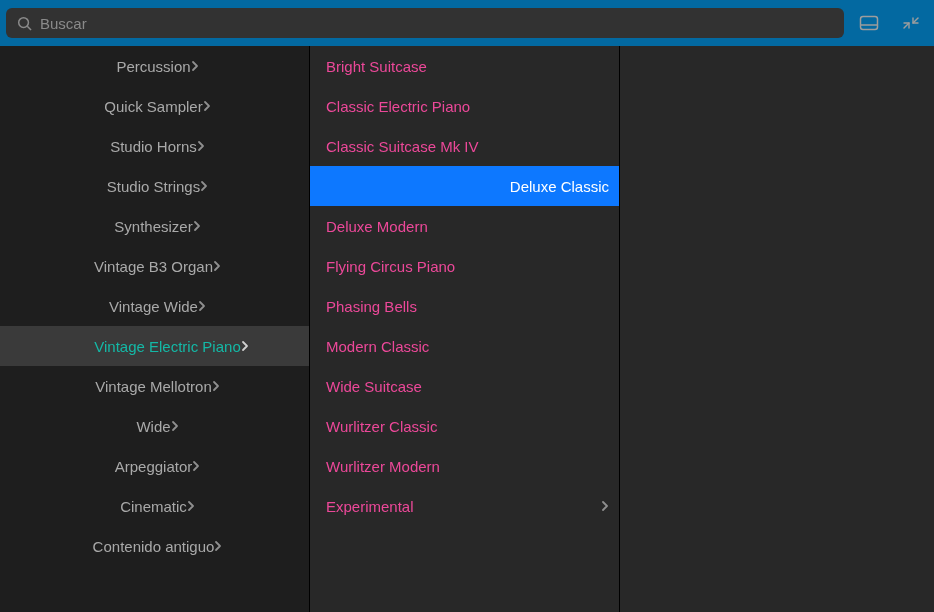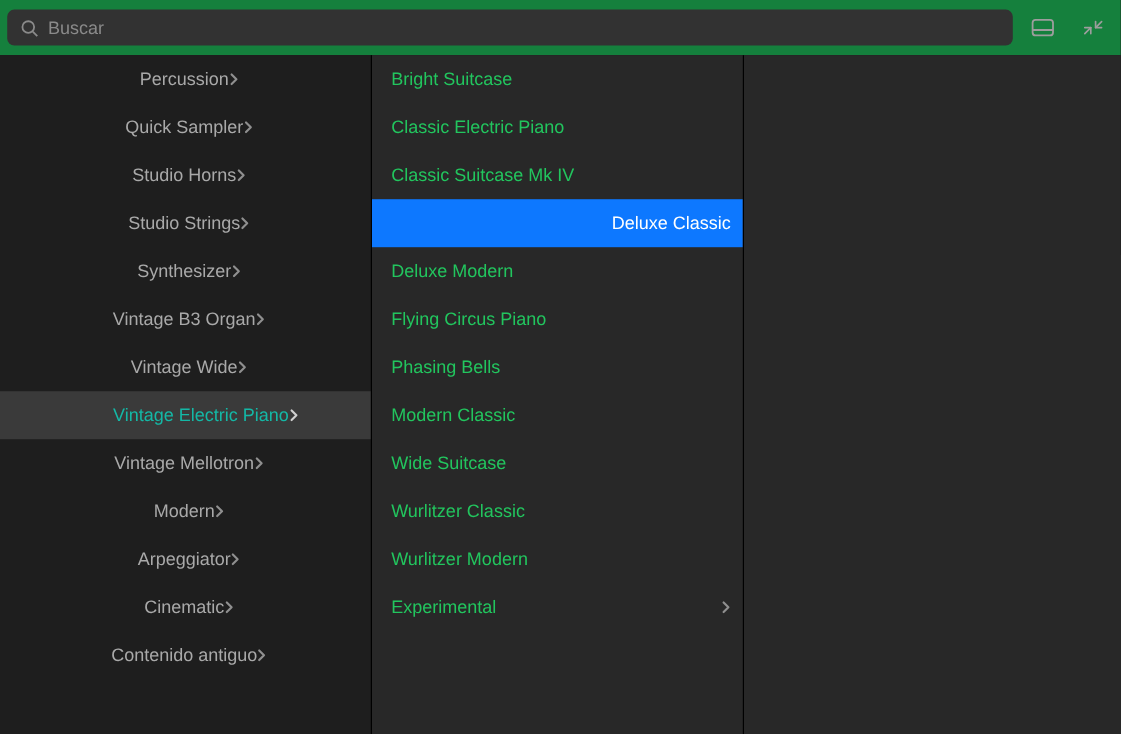--- a/index.html
+++ b/index.html
@@ -13,21 +13,21 @@
       overflow: hidden;
       display: flex;
       flex-direction: column;
     }
     .toolbar {
       height: 46px;
       display: flex;
       align-items: center;
       padding: 8px 6px 8px 6px;
       gap: 8px;
-      background: #15803d;
+      background: #0369a1;
     }
     .search-wrap {
       flex: 1;
       position: relative;
       display: flex;
       align-items: center;
       background: #323232;
       border-radius: 6px;
       height: 30px;
       padding: 0 10px;
@@ -84,21 +84,21 @@
       flex: 1;
       background: #282828;
     }
     .row {
       height: 40px;
       display: flex;
       align-items: center;
       padding: 0 10px 0 16px;
       justify-content: space-between;
       cursor: default;
-      color: #22c55e;
+      color: #ec4899;
       font-size: 15px;
     }
     .col1 .row { color: #a9a9a9; justify-content: center; }
     .row.active-cat {
       background: #3a3a3a;
       color: #14b8a6;
       padding-left: 44px;
     }
     .row.selected {
       background: #0d78ff;
@@ -214,21 +214,21 @@
       </div>
       <div class="row">
         <span>Vintage Mellotron</span>
         <span class="chev">
           <svg width="8" height="12" viewBox="0 0 8 12" fill="none" stroke="currentColor" stroke-width="1.8" stroke-linecap="round" stroke-linejoin="round">
             <polyline points="2,2 6,6 2,10"></polyline>
           </svg>
         </span>
       </div>
       <div class="row">
-        <span>Modern</span>
+        <span>Wide</span>
         <span class="chev">
           <svg width="8" height="12" viewBox="0 0 8 12" fill="none" stroke="currentColor" stroke-width="1.8" stroke-linecap="round" stroke-linejoin="round">
             <polyline points="2,2 6,6 2,10"></polyline>
           </svg>
         </span>
       </div>
       <div class="row">
         <span>Arpeggiator</span>
         <span class="chev">
           <svg width="8" height="12" viewBox="0 0 8 12" fill="none" stroke="currentColor" stroke-width="1.8" stroke-linecap="round" stroke-linejoin="round">

